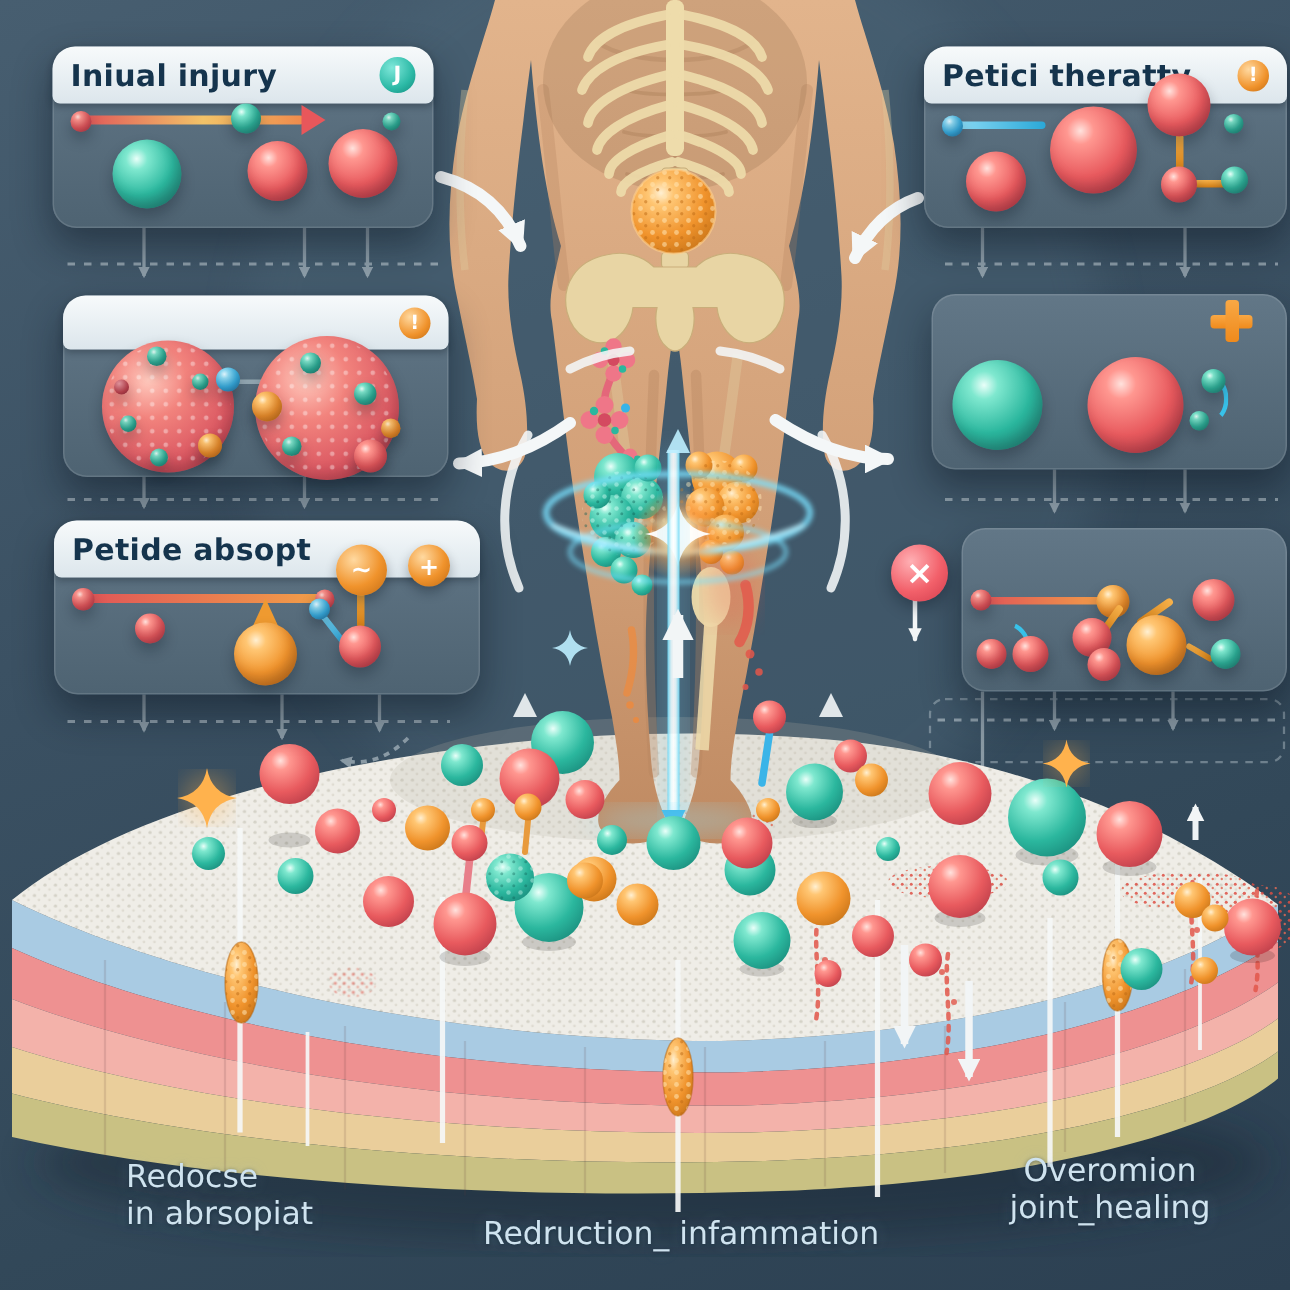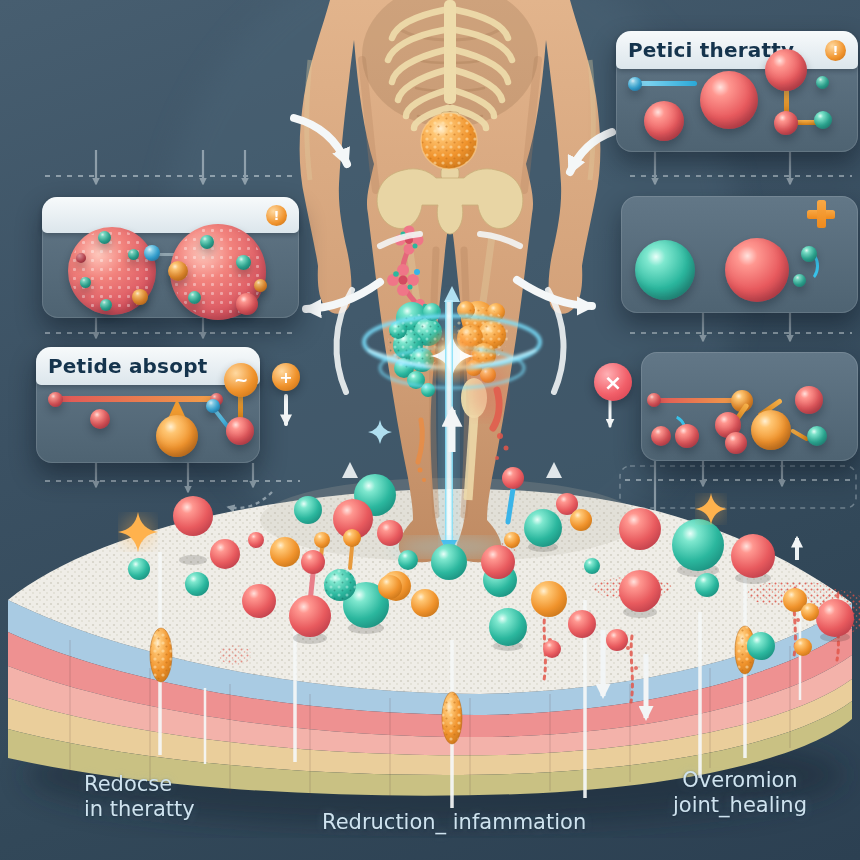--- a/index.html
+++ b/index.html
@@ -451,20 +451,34 @@
 </g>
 
 <g>
   <circle cx="138" cy="532" r="16" fill="#ffb24d" opacity="0.35" filter="url(#blur8)"></circle>
   <path d="M138,512 Q140.8,529.2 158,532 Q140.8,534.8 138,552 Q135.2,534.8 118,532 Q135.2,529.2 138,512 Z" fill="#ffb24d"></path>
   <circle cx="711" cy="509" r="13" fill="#ffb24d" opacity="0.35" filter="url(#blur8)"></circle>
   <path d="M711,493 Q713.2,506.8 727,509 Q713.2,511.2 711,525 Q708.8,511.2 695,509 Q708.8,506.8 711,493 Z" fill="#ffb24d"></path>
 </g>
 </svg>
 
+<div class="panel" style="left:35px;top:31px;width:254px;height:121px">
+  <div class="panel-header">
+    <span class="panel-title">Iniual injury</span>
+    <span class="badge teal">J</span>
+  </div>
+  <div class="gline" style="left:18px;top:46px;width:150px"></div>
+  <div class="tri ah" style="left:166px;top:39px"></div>
+  <div class="sp red" style="left:12px;top:43px;width:14px;height:14px"></div>
+  <div class="sp teal" style="left:119px;top:38px;width:20px;height:20px"></div>
+  <div class="sp teal" style="left:40px;top:62px;width:46px;height:46px"></div>
+  <div class="sp red" style="left:130px;top:63px;width:40px;height:40px"></div>
+  <div class="sp red" style="left:184px;top:55px;width:46px;height:46px"></div>
+  <div class="sp teal" style="left:220px;top:44px;width:12px;height:12px"></div>
+</div>
 
 <div class="panel" style="left:42px;top:197px;width:257px;height:121px">
   <div class="panel-header" style="height:36px">
     <span class="badge orange">!</span>
   </div>
   <div style="position:absolute;left:96px;top:56px;width:38px;height:3px;background:#93a7b2"></div>
   <div class="sp stud" style="left:26px;top:30px;width:88px;height:88px">
         <div class="stud-tex"></div>
       </div>
   <div class="sp stud" style="left:128px;top:27px;width:96px;height:96px">
@@ -478,21 +492,21 @@
   <div class="sp dark" style="left:34px;top:56px;width:10px;height:10px"></div>
   <div class="sp teal" style="left:158px;top:38px;width:14px;height:14px"></div>
   <div class="sp orange" style="left:126px;top:64px;width:20px;height:20px"></div>
   <div class="sp teal" style="left:194px;top:58px;width:15px;height:15px"></div>
   <div class="sp red" style="left:194px;top:96px;width:22px;height:22px"></div>
   <div class="sp teal" style="left:146px;top:94px;width:13px;height:13px"></div>
   <div class="sp orange" style="left:212px;top:82px;width:13px;height:13px"></div>
   <div class="sp blue" style="left:102px;top:48px;width:16px;height:16px"></div>
 </div>
 
-<div class="panel" style="left:36px;top:347px;width:224px;height:116px">
+<div class="panel" style="left:36px;top:347px;width:284px;height:116px">
   <div class="panel-header">
     <span class="panel-title">Petide absopt</span>
   </div>
   <div class="gline" style="left:18px;top:49px;width:162px;background:linear-gradient(90deg,#e05458,#f2a048)"></div>
   <div class="sp red" style="left:12px;top:45px;width:15px;height:15px"></div>
   <div class="sp red" style="left:174px;top:46px;width:13px;height:13px"></div>
   <div class="tri flask" style="left:130px;top:52px"></div>
   <div class="sp orange" style="left:120px;top:68px;width:42px;height:42px"></div>
   <div class="sp red" style="left:54px;top:62px;width:20px;height:20px"></div>
   <div class="stick bluestick" style="left:176px;top:62px;width:4px;height:26px;transform:rotate(-38deg)"></div>
@@ -546,21 +560,21 @@
   <div class="curve-blue" style="left:22px;top:62px;transform:rotate(-25deg)"></div>
   <div class="sp red" style="left:34px;top:72px;width:24px;height:24px"></div>
   <div class="sp red" style="left:10px;top:74px;width:20px;height:20px"></div>
 </div>
 
 <div class="badge-lg" style="left:272px;top:363px;width:28px;height:28px;font-size:16px">+</div>
 <div class="badge-x" style="left:594px;top:363px">×</div>
 
 <div class="caption" style="left:84px;top:772px">
   <div>Redocse</div>
-  <div>in theratty</div>
+  <div>in abrsopiat</div>
 </div>
 <div class="caption center" style="left:650px;top:768px;width:180px">
   <div>Overomion</div>
   <div>joint_healing</div>
 </div>
 <div class="caption" style="left:322px;top:810px">
   <div>Redruction_ infammation</div>
 </div>
 
 </div>

